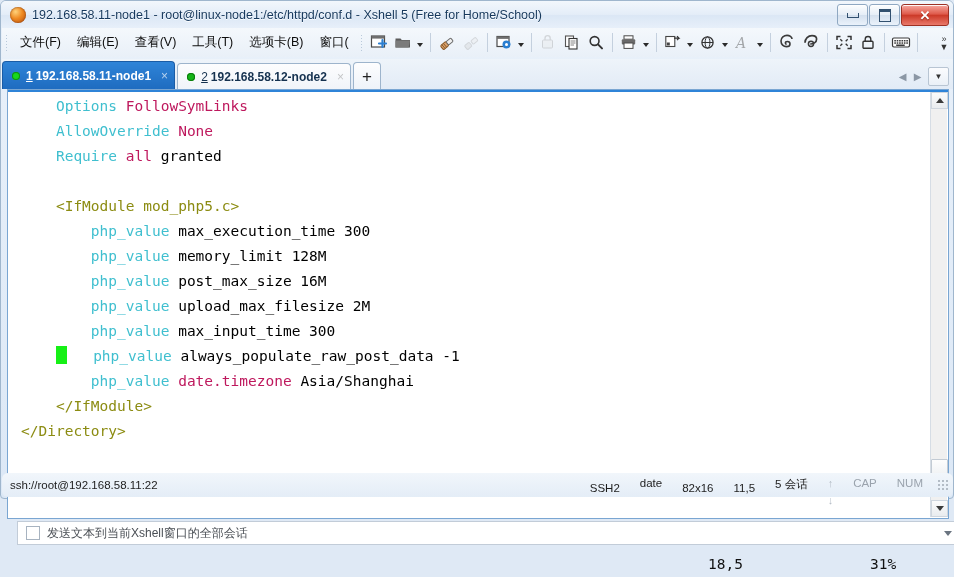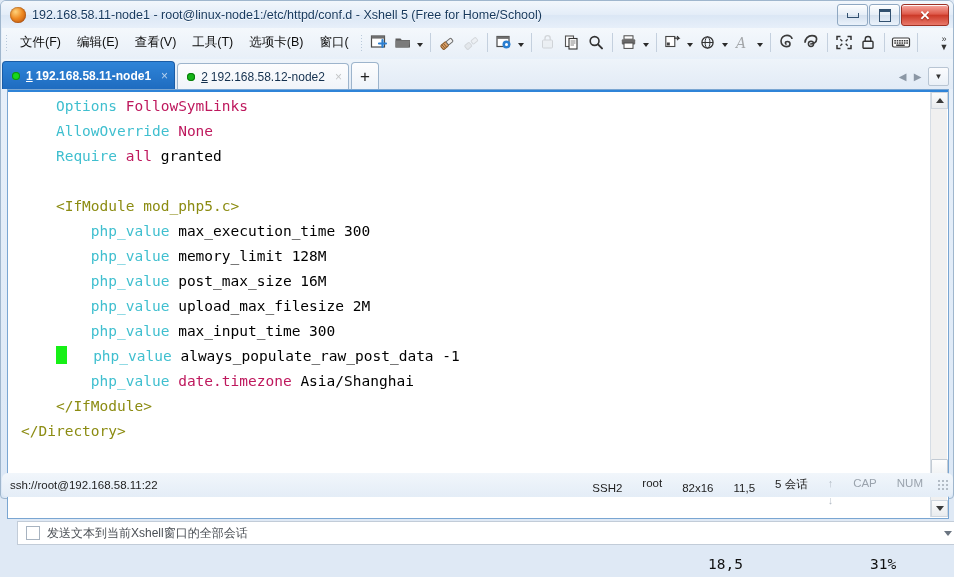--- a/index.html
+++ b/index.html
@@ -108,21 +108,21 @@
   .tab.inactive{
     background:linear-gradient(180deg,#fdfdfe 0%,#f0f4f9 100%);
     color:#15314f;margin-left:2px;
   }
   .tdot{width:8px;height:8px;border-radius:50%;margin-right:6px;flex:0 0 auto;}
   .tdot.a{background:#18d81c;box-shadow:0 0 0 1px #0f9111 inset;}
   .tdot.b{background:#15b518;box-shadow:0 0 0 1px #0a7a0c inset;}
   .tnum{text-decoration:underline;margin-right:3px;font-weight:bold;}
   .tab.inactive .tnum{font-weight:normal;}
   .tlabel{font-weight:bold;}
-  .tab.inactive .tlabel{font-weight:normal;}
+  .tab.inactive .tlabel{font-weight:bold;}
   .tclose{margin-left:10px;font-size:12px;opacity:.65;}
   .tab.inactive .tclose{opacity:.35;color:#666;}
   .tabplus{
     width:26px;height:26px;margin:4px 0 0 2px;
     border:1px solid #9db4cc;border-bottom:none;border-radius:4px 4px 0 0;
     background:linear-gradient(180deg,#fdfdfe 0%,#eef3f9 100%);
     display:flex;align-items:center;justify-content:center;
     font-size:17px;color:#222;line-height:1;
   }
   .tabnav{margin-left:auto;display:flex;align-items:center;padding-bottom:3px;}
@@ -484,21 +484,21 @@
   <div class="statusbar">
     <div class="sb-left">ssh://root@192.168.58.11:22</div>
     <div class="sb-right">
       <div class="sb-cell">
         <svg width="10" height="11" viewBox="0 0 10 11">
           <rect x="1.2" y="4.6" width="7.6" height="5.6" rx="1" fill="none" stroke="#333" stroke-width="1.1"></rect>
           <path d="M2.8 4.6V3.3a2.2 2.2 0 014.4 0v1.3" fill="none" stroke="#333" stroke-width="1.1"></path>
         </svg>
         <span>SSH2</span>
       </div>
-      <div class="sb-cell">root</div>
+      <div class="sb-cell">date</div>
       <div class="sb-cell">
         <svg width="11" height="11" viewBox="0 0 11 11">
           <path d="M1 1.6h5M1 1.6v6" fill="none" stroke="#333" stroke-width="1.1"></path>
           <path d="M6.6 1.6l2.6 2.6" stroke="#333" stroke-width="1.1"></path>
         </svg>
         <span>82x16</span>
       </div>
       <div class="sb-cell">
         <svg width="10" height="11" viewBox="0 0 10 11">
           <rect x="1" y="2" width="2.4" height="7" fill="#333"></rect>

